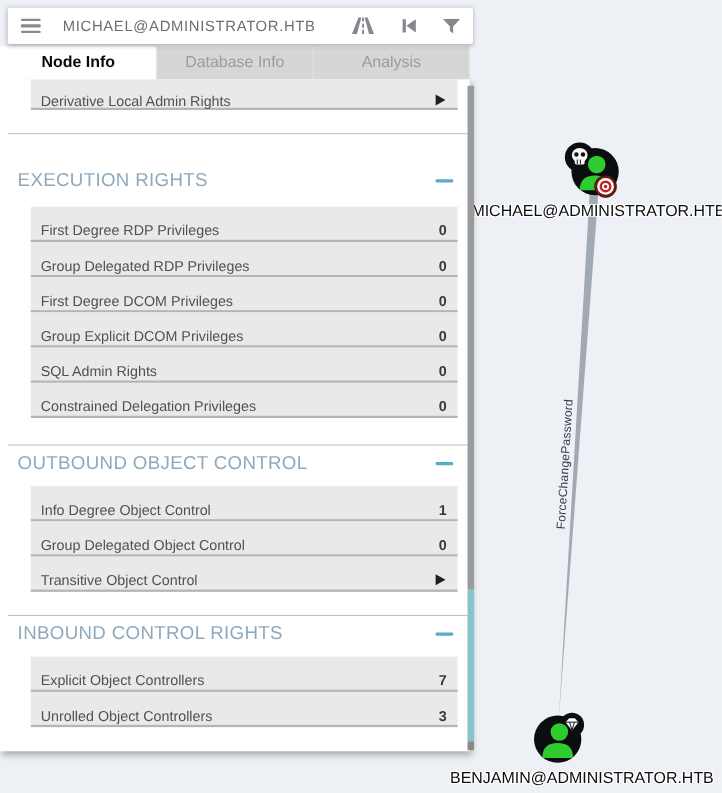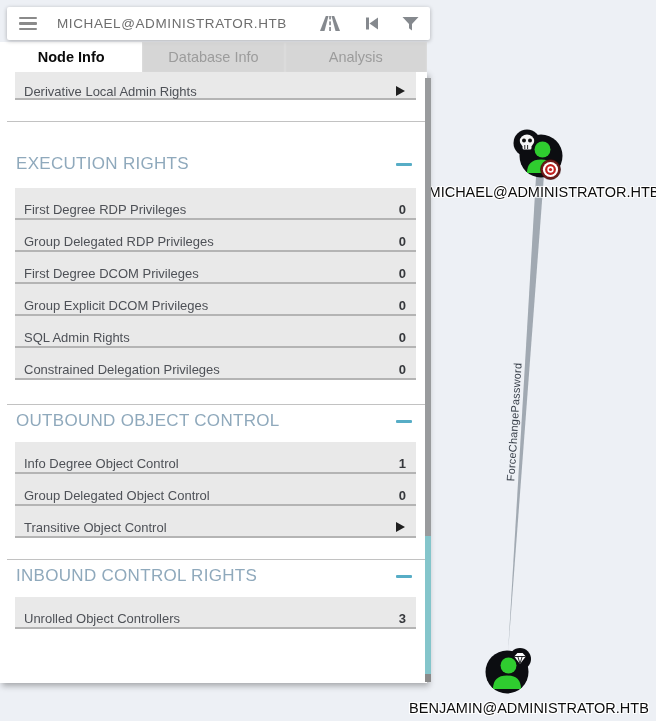--- a/index.html
+++ b/index.html
@@ -61,21 +61,21 @@
     background: #ffffff; color: #0a0a0a; font-weight: 700; box-shadow: none;
   }
 
   
   .panel {
     position: absolute; left: 0; top: 72px; width: 427px; height: 611px;
     background: #fff; z-index: 10; overflow: hidden;
     box-shadow: 2px 3px 6px rgba(0,0,0,.3);
   }
   .info-row {
-    margin: 0 11px 0 15px; height: 32px;
+    margin: 0 11px 0 28px; height: 32px;
     background: #e9e9e9; border-bottom: 2px solid #b4b4b4;
     display: flex; align-items: center; justify-content: space-between;
     padding: 12px 10px 0 9px; cursor: pointer;
   }
   .info-row .row-label { font-size: 13px; color: #4e5157; }
   .info-row .row-value { font-size: 13px; font-weight: 700; color: #36383c; }
   .pre-row { height: 28px; }
   .expand-arrow {
     width: 0; height: 0; margin-right: 1px;
     border-top: 5.5px solid transparent; border-bottom: 5.5px solid transparent;
@@ -253,20 +253,24 @@
   </div>
 
   <hr class="divider hr3">
 
   <div class="section-header h3">
     <span class="section-title">INBOUND CONTROL RIGHTS</span>
     <span class="collapse-minus"></span>
   </div>
   <div class="rows-3">
     <div class="info-row">
+      <span class="row-label">Explicit Object Controllers</span>
+      <span class="row-value">7</span>
+    </div>
+    <div class="info-row">
       <span class="row-label">Unrolled Object Controllers</span>
       <span class="row-value">3</span>
     </div>
   </div>
 </div>
 
 <div class="scroll-strip scroll-thumb"></div>
 <div class="scroll-strip scroll-track"></div>
 <div class="scroll-strip scroll-nub"></div>
 

